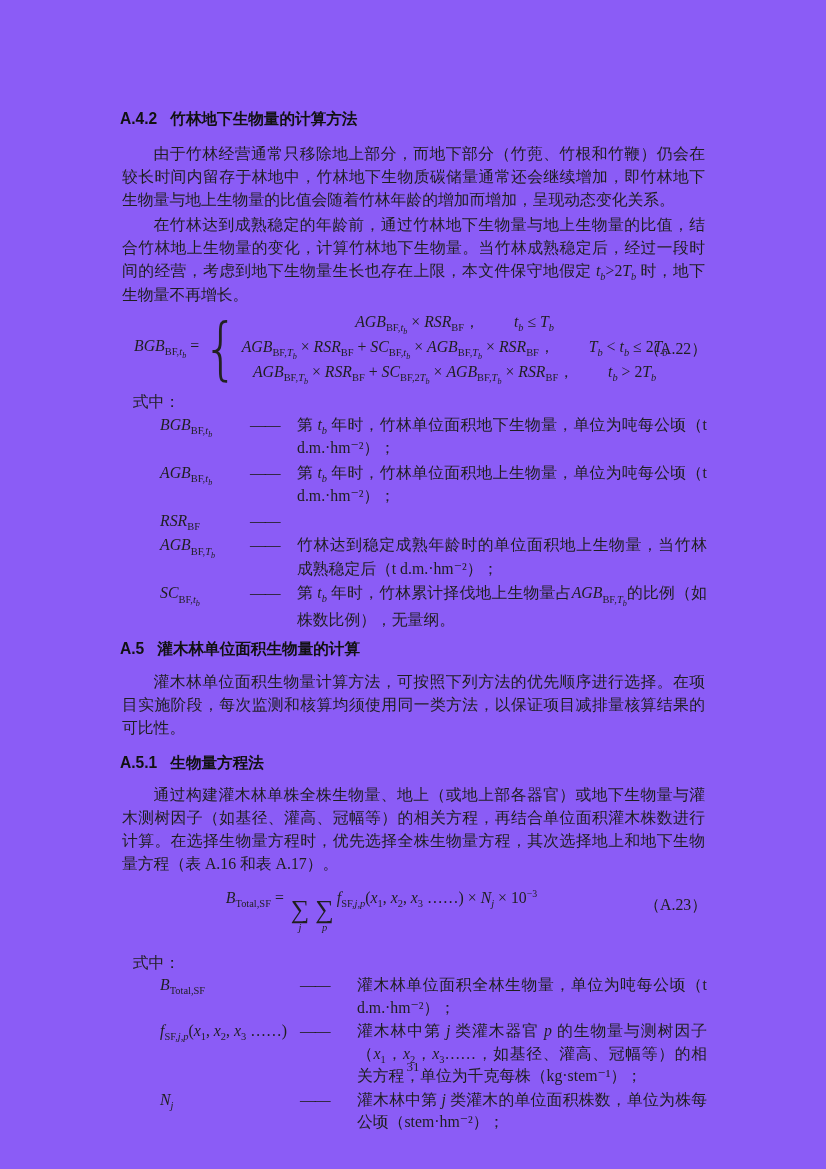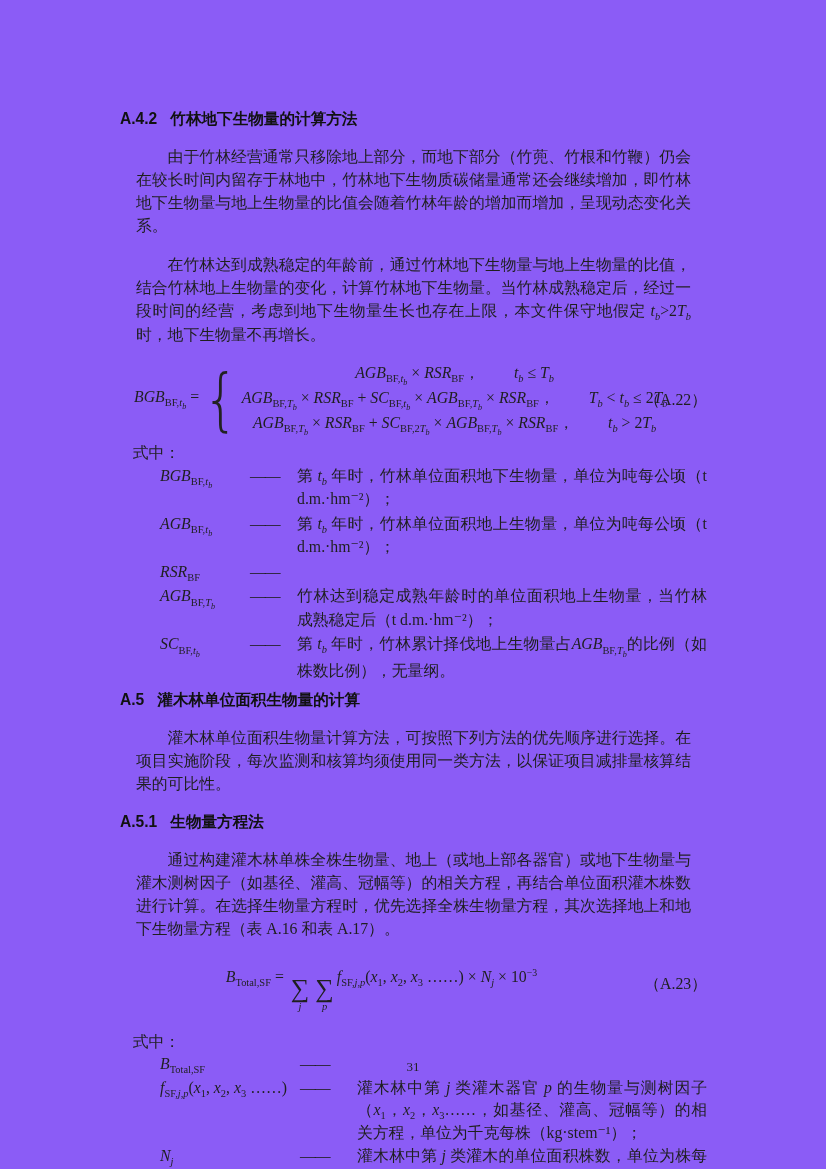--- a/index.html
+++ b/index.html
@@ -9,21 +9,21 @@
   .page{position:relative;width:826px;height:1169px;box-sizing:border-box;
         padding:108px 119px 0 120px;background:#8b5cf6;}
   
   .heading{display:flex;gap:13px;align-items:baseline;
            font-family:"Liberation Sans","DejaVu Sans",sans-serif;
            font-weight:bold;font-size:15.6px;line-height:21px;color:#111;}
   .h-442{margin:0 0 13px 0;}
   .h-5{margin:7px 0 11px 0;}
   .h-51{margin:13px 0 10px 0;}
   
-  .para{line-height:23px;text-align:justify;text-indent:2em;margin:16px;}
+  .para{line-height:23px;text-align:justify;text-indent:2em;margin:2px;}
   .shizhong{line-height:23px;text-indent:0.8em;}
   
   .m-i{font-style:italic;}
   .m-r{font-style:normal;}
   sub{font-size:0.66em;line-height:1;}
   sub sub{font-size:0.78em;}
   sup{font-size:0.62em;line-height:1;}
   .m-sum{display:inline-flex;flex-direction:column;align-items:center;
          vertical-align:-15px;margin:0 3px;}
   .m-sum-glyph{font-size:26px;line-height:25px;font-style:normal;}
@@ -139,20 +139,21 @@
         </span><span class="m-i">f</span><sub><span class="m-r">SF,</span><span class="m-i">j</span><span class="m-r">,</span><span class="m-i">p</span></sub><span class="m-r">(</span><span class="m-i">x</span><sub><span class="m-r">1</span></sub><span class="m-r">, </span><span class="m-i">x</span><sub><span class="m-r">2</span></sub><span class="m-r">, </span><span class="m-i">x</span><sub><span class="m-r">3</span></sub><span class="m-r"> ……) × </span><span class="m-i">N</span><sub><span class="m-i">j</span></sub><span class="m-r"> × 10</span><sup><span class="m-r">−3</span></sup></span>
     <span class="f-label">（A.23）</span>
   </div>
 
   <div class="shizhong">式中：</div>
 
   <div class="def-list">
     <div class="def-row def-row-23">
       <span class="def-sym def-sym-23"><span class="m-i">B</span><sub><span class="m-r">Total,SF</span></sub></span>
       <span class="def-dash def-dash-23">——</span>
+      <span class="def-desc"><span class="m-r">灌木林单位面积全林生物量，单位为吨每公顷（t d.m.·hm⁻²）；</span></span>
     </div>
     <div class="def-row def-row-23">
       <span class="def-sym def-sym-23"><span class="m-i">f</span><sub><span class="m-r">SF,</span><span class="m-i">j</span><span class="m-r">,</span><span class="m-i">p</span></sub><span class="m-r">(</span><span class="m-i">x</span><sub><span class="m-r">1</span></sub><span class="m-r">, </span><span class="m-i">x</span><sub><span class="m-r">2</span></sub><span class="m-r">, </span><span class="m-i">x</span><sub><span class="m-r">3</span></sub><span class="m-r"> ……)</span></span>
       <span class="def-dash def-dash-23">——</span>
       <span class="def-desc"><span class="m-r">灌木林中第 </span><span class="m-i">j</span><span class="m-r"> 类灌木器官 </span><span class="m-i">p</span><span class="m-r"> 的生物量与测树因子（</span><span class="m-i">x</span><sub><span class="m-r">1</span></sub><span class="m-r">，</span><span class="m-i">x</span><sub><span class="m-r">2</span></sub><span class="m-r">，</span><span class="m-i">x</span><sub><span class="m-r">3</span></sub><span class="m-r">……，如基径、灌高、冠幅等）的相关方程，单位为千克每株（kg·stem⁻¹）；</span></span>
     </div>
     <div class="def-row def-row-23">
       <span class="def-sym def-sym-23"><span class="m-i">N</span><sub><span class="m-i">j</span></sub></span>
       <span class="def-dash def-dash-23">——</span>
       <span class="def-desc"><span class="m-r">灌木林中第 </span><span class="m-i">j</span><span class="m-r"> 类灌木的单位面积株数，单位为株每公顷（stem·hm⁻²）；</span></span>

